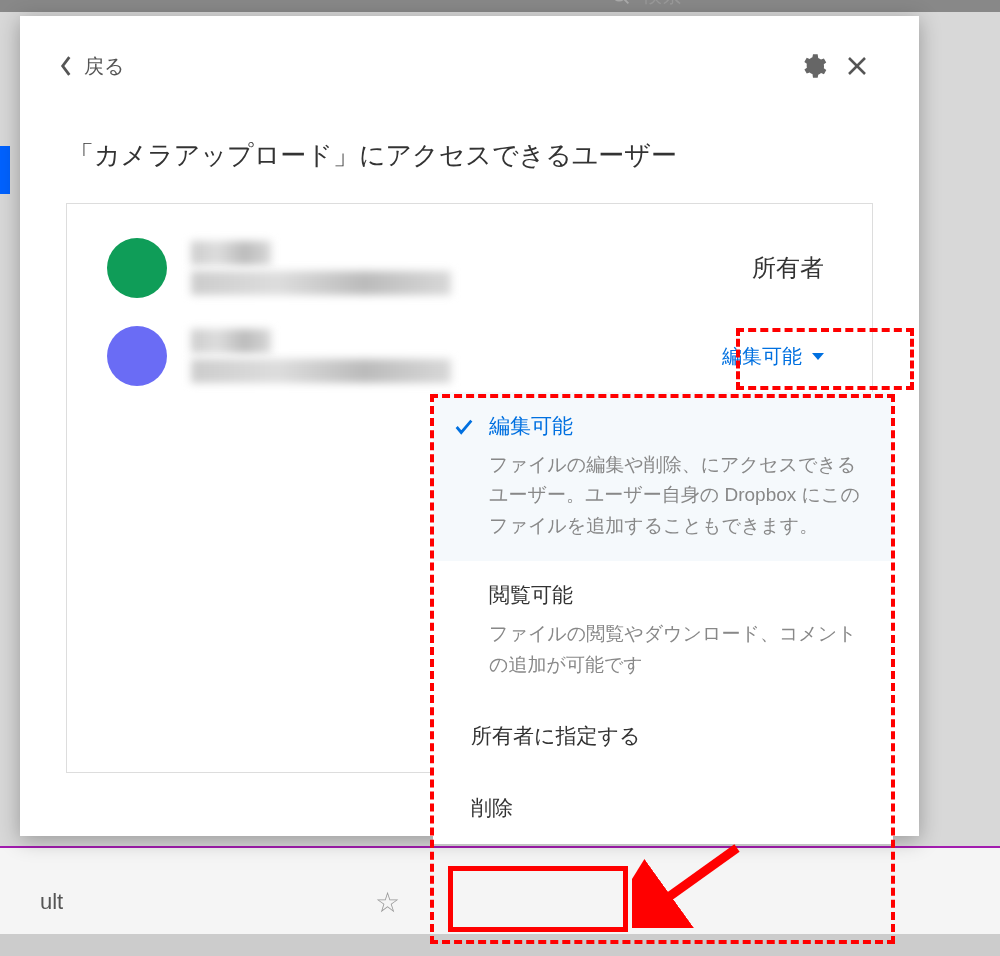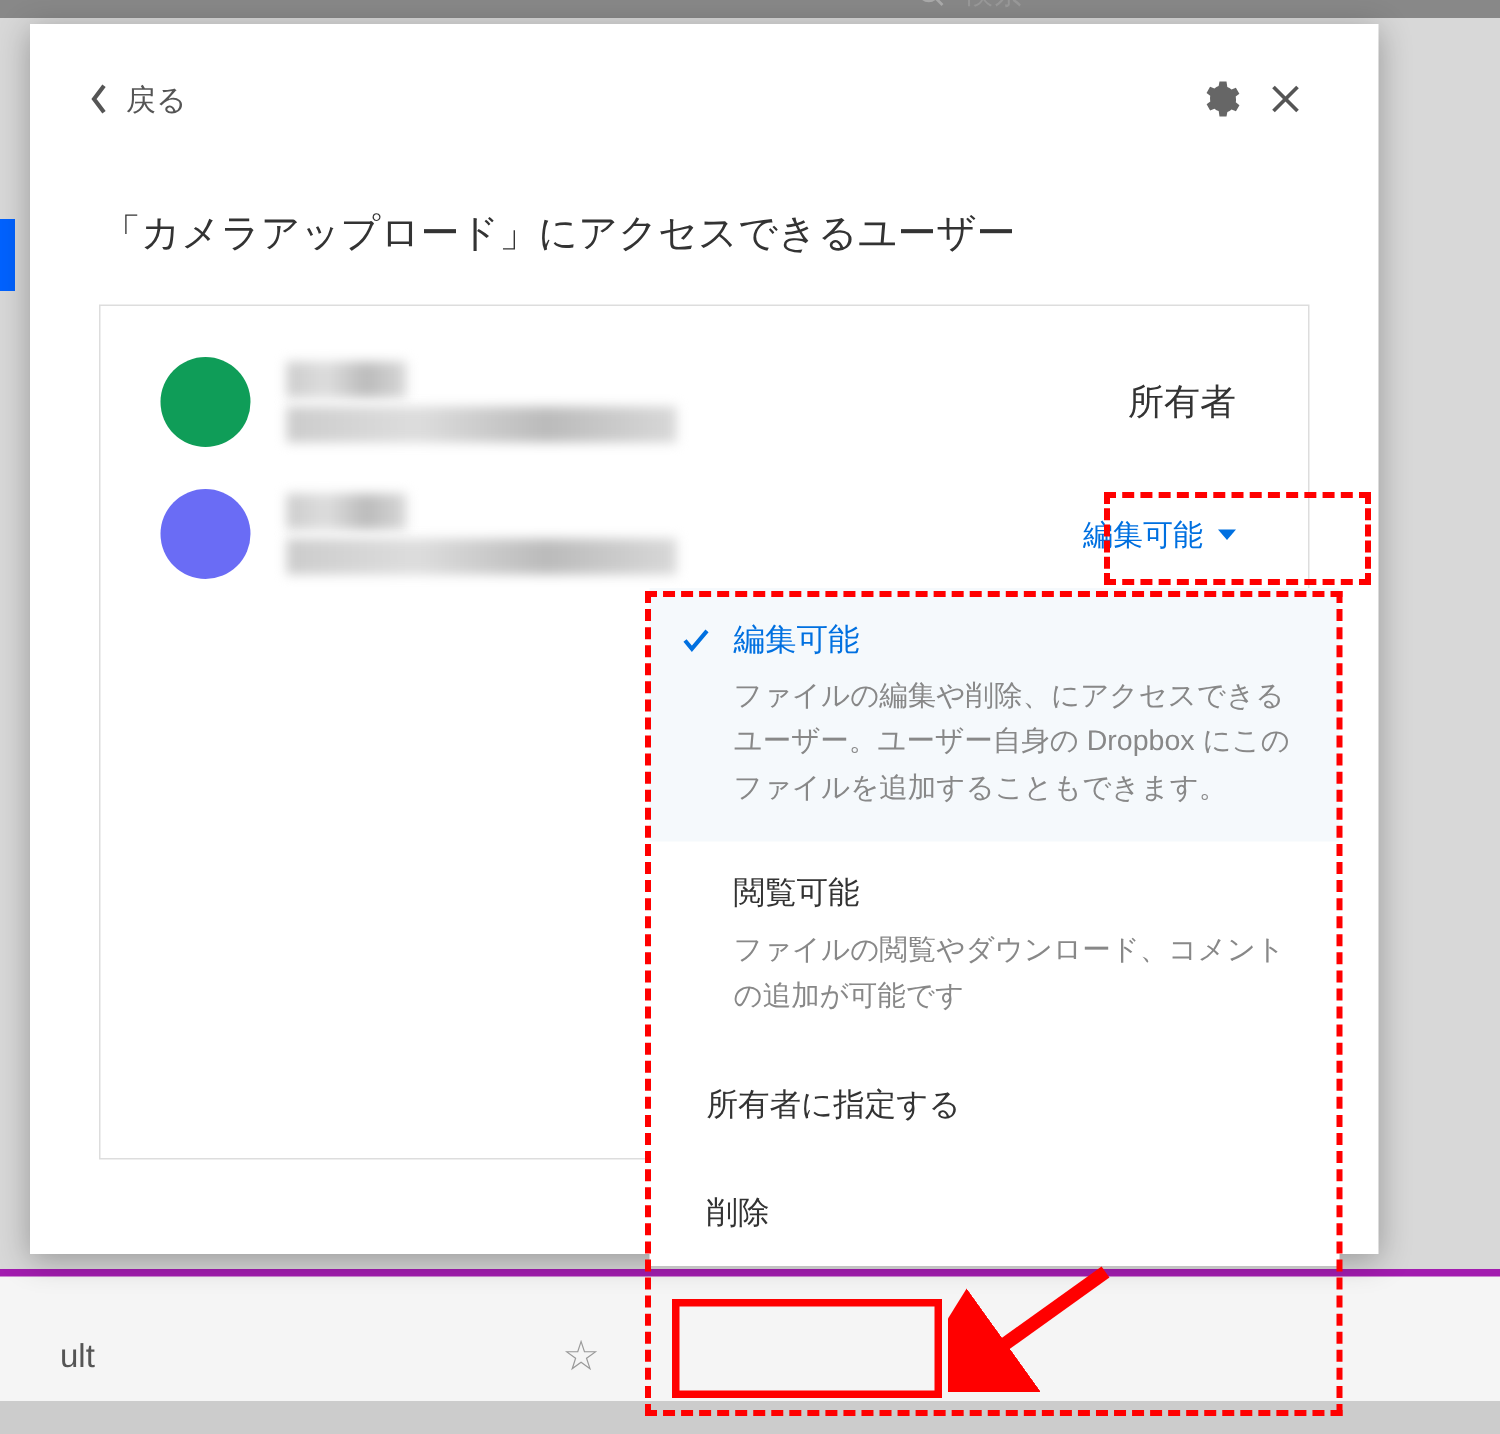--- a/index.html
+++ b/index.html
@@ -30,21 +30,21 @@
     .bg-bottom {
       position: absolute;
       bottom: 0; left: 0; right: 0;
       height: 110px;
       background: #f5f5f5;
       display: flex;
       align-items: center;
       padding: 0 40px;
       font-size: 22px;
       color: #555;
-      border-top: 5px solid #a21caf;
+      border-top: 2px solid #a21caf;
     }
     .bg-bottom-star {
       margin-left: auto;
       margin-right: 560px;
       font-size: 28px;
       color: #999;
     }
     .bg-bottom-divider {
       position: absolute;
       bottom: 0; left: 0; right: 0;

